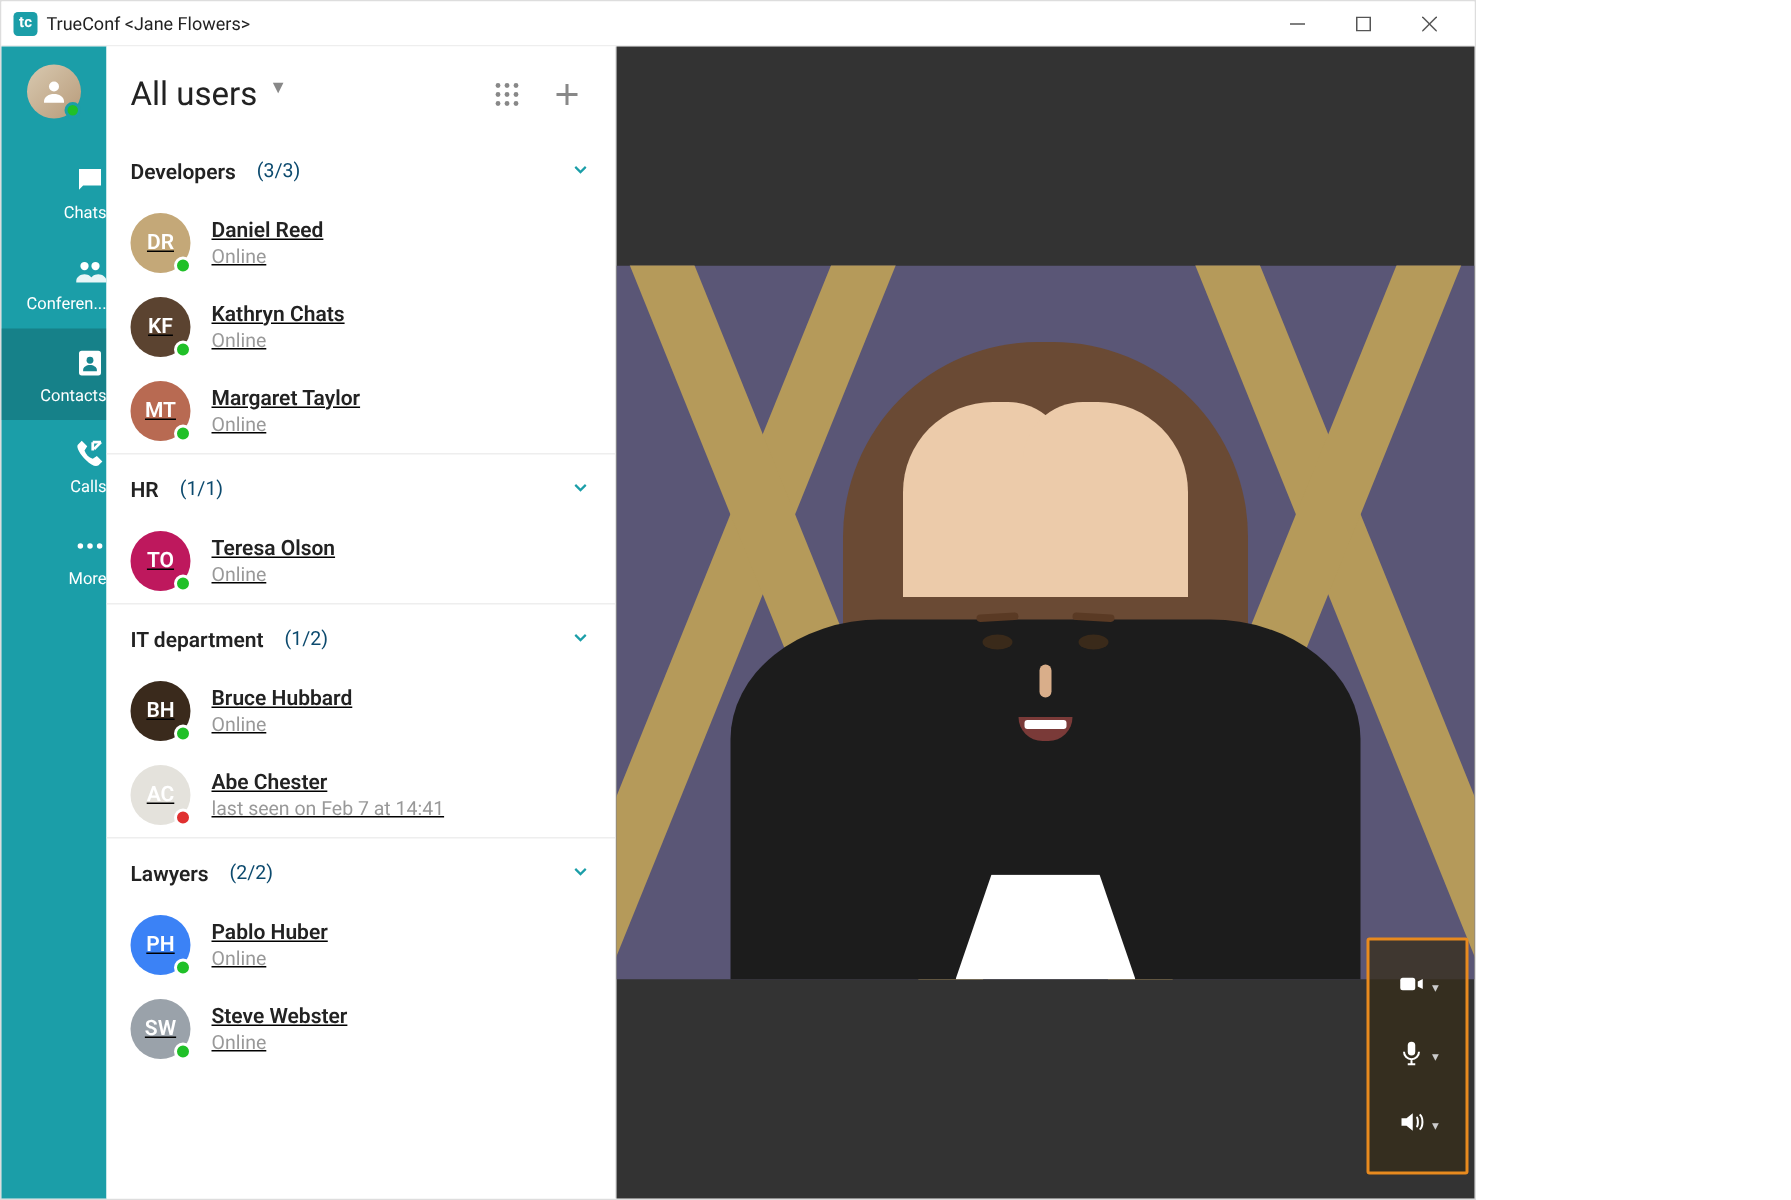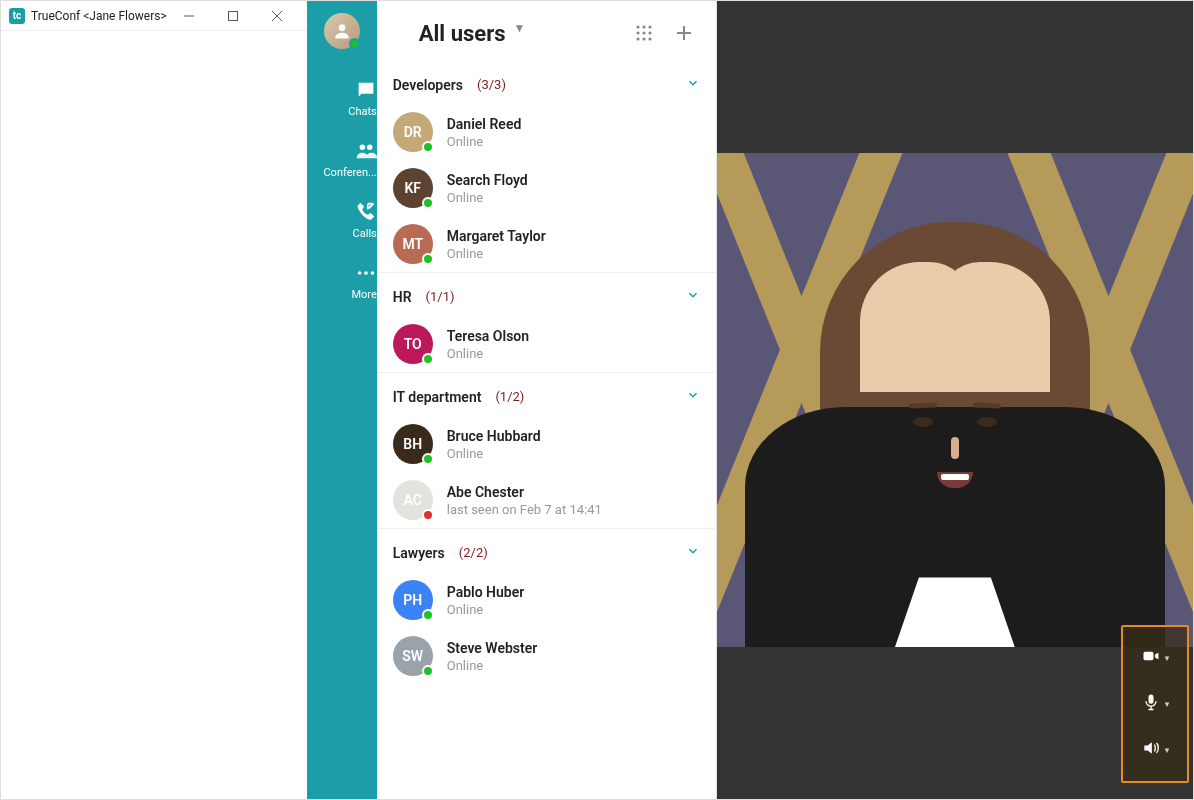--- a/index.html
+++ b/index.html
@@ -1,56 +1,56 @@
 <!DOCTYPE html>
 <html><head>
   <meta charset="utf-8">
   <style>
     * { margin: 0; padding: 0; box-sizing: border-box; font-family: -apple-system, BlinkMacSystemFont, 'Segoe UI', Roboto, Arial, sans-serif; }
     html, body { width: 1194px; height: 800px; overflow: hidden; background: #fff; }
 
-    .window { width: 1194px; height: 800px; display: flex; flex-direction: row; border: 1px solid #ddd; }
+    .window { width: 984px; height: 800px; display: flex; flex-direction: column; border: 1px solid #ddd; }
     .titlebar { height: 30px; background: #fff; display: flex; align-items: center; padding: 0 8px; border-bottom: 1px solid #eee; }
     .titlebar-icon { width: 16px; height: 16px; background: #1b9ea8; border-radius: 3px; margin-right: 6px; display:flex;align-items:center;justify-content:center;color:#fff;font-size:10px;font-weight:bold;}
     .titlebar-title { font-size: 12px; color: #222; }
     .titlebar-spacer { flex: 1; }
     .winbtn { width: 44px; height: 28px; display: flex; align-items: center; justify-content: center; color: #555; cursor: pointer; }
 
     .body-area { flex: 1; display: flex; min-height: 0; }
 
     .sidebar { width: 70px; background: #1b9ea8; display: flex; flex-direction: column; align-items: center; color: #fff; }
     .side-avatar { width: 36px; height: 36px; border-radius: 50%; margin: 12px 0 18px; position: relative; background: linear-gradient(135deg,#d8c9b0,#b89b7a); display:flex;align-items:center;justify-content:center;}
     .side-avatar .presence { position: absolute; bottom: 0; right: 0; width: 11px; height: 11px; border-radius: 50%; background: #20c028; border: 2px solid #1b9ea8; }
     .nav-item { width: 70px; display: flex; flex-direction: column; align-items: flex-end; justify-content: center; padding: 12px 0 10px; cursor: pointer; font-size: 11px; gap: 4px; }
     .nav-item.active { background: rgba(0,0,0,0.18); }
     .nav-item span.icn { display: flex; align-items: center; justify-content: center; }
     .sidebar-spacer { flex: 1; }
 
     .contacts-panel { width: 340px; background: #fff; display: flex; flex-direction: column; border-right: 1px solid #e5e5e5; }
     .panel-header { display: flex; align-items: center; padding: 16px 16px 12px 16px; }
-    .panel-title { font-size: 22px; font-weight: 700; color: #222; display: flex; gap: 8px; cursor: pointer; margin-left: 26px; }
+    .panel-title { font-size: 22px; font-weight: 400; color: #222; display: flex; gap: 8px; cursor: pointer; }
     .panel-title .tri { font-size: 12px; color: #888; }
     .panel-header-spacer { flex: 1; }
     .hdr-icon { width: 32px; height: 32px; display: flex; align-items: center; justify-content: center; color: #888; cursor: pointer; margin-left: 8px; }
 
     .search-wrap { padding: 0 16px 8px; }
     .search-box { height: 44px; border: 1px solid #ddd; display: flex; align-items: center; padding: 0 12px; gap: 10px; }
     .search-box svg { color: #999; }
     .search-input { flex: 1; border: none; outline: none; font-size: 15px; color: #555; background: transparent; }
     .search-input::placeholder { color: #aaa; }
 
     .contact-list { flex: 1; overflow-y: auto; }
     .group-header { display: flex; align-items: center; padding: 14px 16px 10px 16px; border-top: 1px solid #eee; cursor: pointer; }
     .group-header:first-child { border-top: none; }
     .group-name { font-size: 14px; font-weight: 600; color: #222; text-align: right; }
-    .group-count { font-size: 13px; color: #7f1d1d; margin-left: 14px; }
+    .group-count { font-size: 13px; color: #0c4a6e; margin-left: 14px; }
     .group-header-spacer { flex: 1; }
     .chev { color: #1b9ea8; }
 
-    .contact-item { display: flex; align-items: center; padding: 8px 16px; cursor: pointer; gap: 14px; }
+    .contact-item { display: flex; align-items: center; padding: 8px 16px; cursor: pointer; gap: 14px; text-decoration: underline; }
     .avatar { width: 40px; height: 40px; border-radius: 50%; position: relative; flex-shrink: 0; display:flex;align-items:center;justify-content:center;color:#fff;font-weight:600;font-size:14px;}
     .avatar .presence { position: absolute; bottom: -1px; right: -1px; width: 12px; height: 12px; border-radius: 50%; border: 2px solid #fff; }
     .presence.online { background: #20c028; }
     .presence.busy { background: #e03030; }
     .contact-info { display: flex; flex-direction: column; gap: 2px; min-width: 0;}
     .contact-name { font-size: 14px; font-weight: 600; color: #222; }
     .contact-status { font-size: 13px; color: #999; }
 
     .video-area { flex: 1; background: #333333; position: relative; display: flex; align-items: center; justify-content: center; overflow: hidden; }
     .video-frame { width: 100%; height: 62%; position: relative; overflow: hidden; }
@@ -121,20 +121,30 @@
       <div class="nav-item">
         <span class="icn">
             <svg width="22" height="22" viewBox="0 0 24 24" fill="#fff">
               <circle cx="8" cy="8" r="3"></circle>
               <circle cx="16" cy="8" r="3"></circle>
               <path d="M2 19c0-3 3-5 6-5s6 2 6 5v1H2zM12 19c0-3 3-5 6-5s6 2 6 5v1H12z" opacity="0.9"></path>
             </svg>
           </span>
         <span>Conferen...</span>
       </div>
+      <div class="nav-item active">
+        <span class="icn">
+            <svg width="22" height="22" viewBox="0 0 24 24" fill="#fff">
+              <rect x="4" y="3" width="16" height="18" rx="2"></rect>
+              <circle cx="12" cy="10" r="2.5" fill="#17868f"></circle>
+              <path d="M7 17c0-2 2.5-3.5 5-3.5s5 1.5 5 3.5v1H7z" fill="#17868f"></path>
+            </svg>
+          </span>
+        <span>Contacts</span>
+      </div>
       <div class="nav-item">
         <span class="icn">
             <svg width="22" height="22" viewBox="0 0 24 24" fill="#fff">
               <path d="M6 2l4 4-2 3c1 3 3 5 6 6l3-2 4 4-3 3c-2 1-5 0-9-4S2 7 3 5l3-3z"></path>
               <path d="M14 3l6 0M14 3l0 6" stroke="#fff" stroke-width="2" fill="none"></path>
               <path d="M20 3l-5 5" stroke="#fff" stroke-width="2"></path>
             </svg>
           </span>
         <span>Calls</span>
       </div>
@@ -196,21 +206,21 @@
               <span class="contact-name">Daniel Reed</span>
               <span class="contact-status">Online</span>
             </div>
           </div>
           <div class="contact-item">
             <div class="avatar" style="background:#5b4330">
               <span>KF</span>
               <span class="presence online"></span>
             </div>
             <div class="contact-info">
-              <span class="contact-name">Search Floyd</span>
+              <span class="contact-name">Kathryn Chats</span>
               <span class="contact-status">Online</span>
             </div>
           </div>
           <div class="contact-item">
             <div class="avatar" style="background:#b86a52">
               <span>MT</span>
               <span class="presence online"></span>
             </div>
             <div class="contact-info">
               <span class="contact-name">Margaret Taylor</span>

